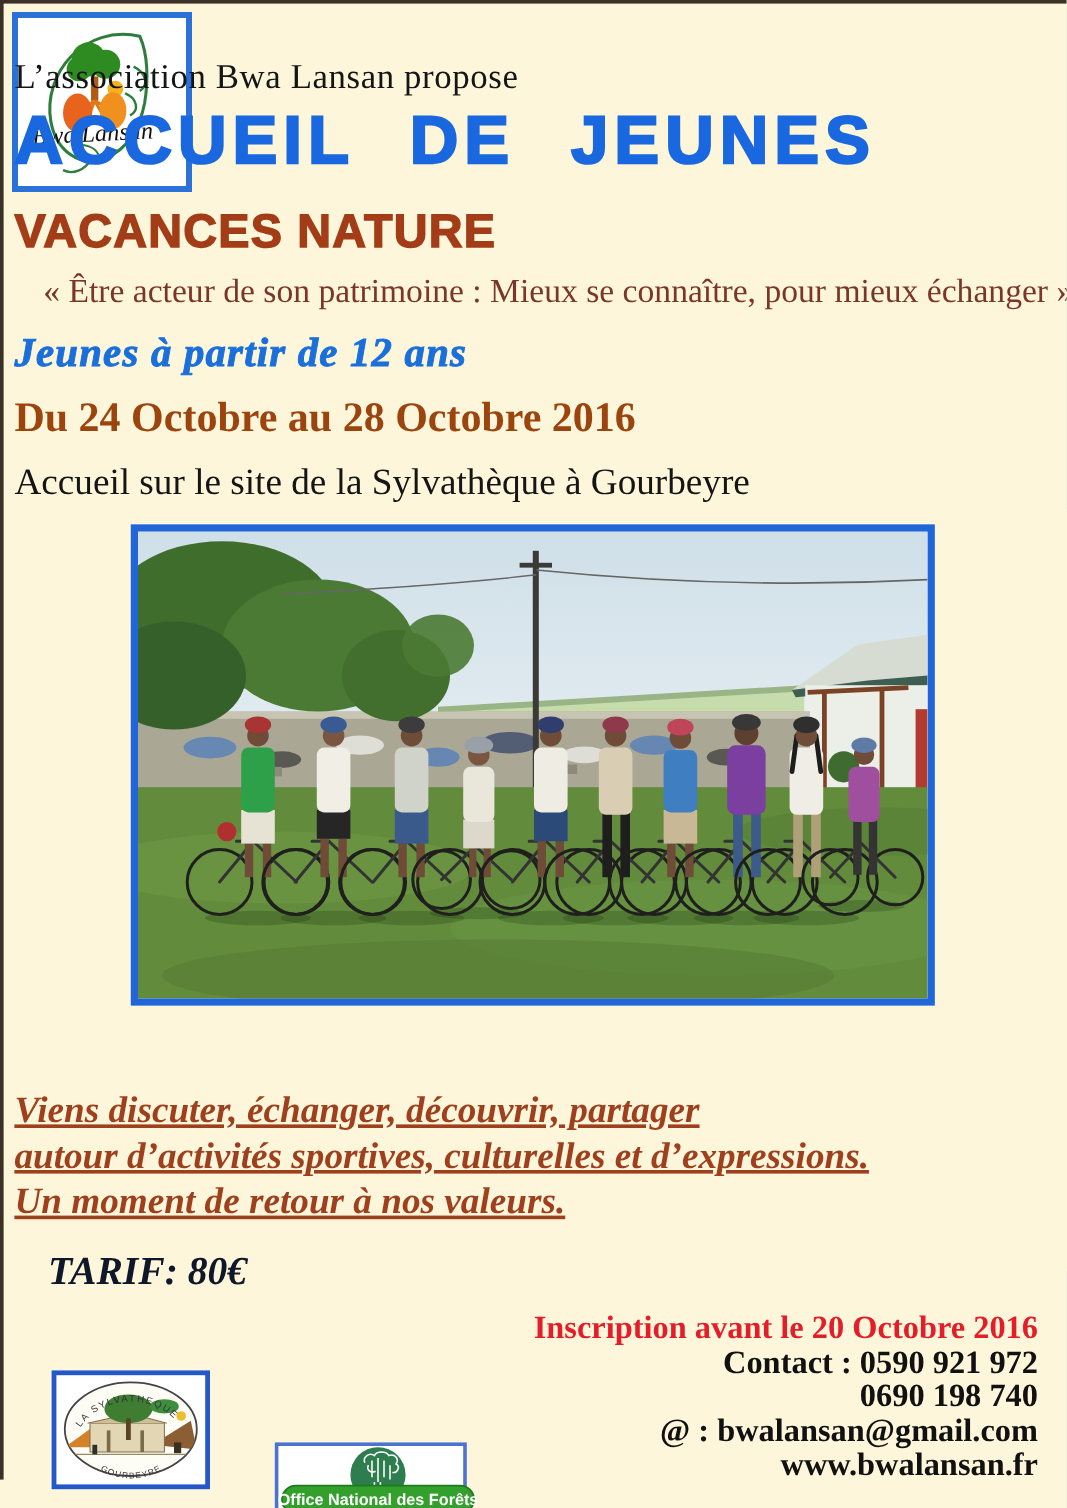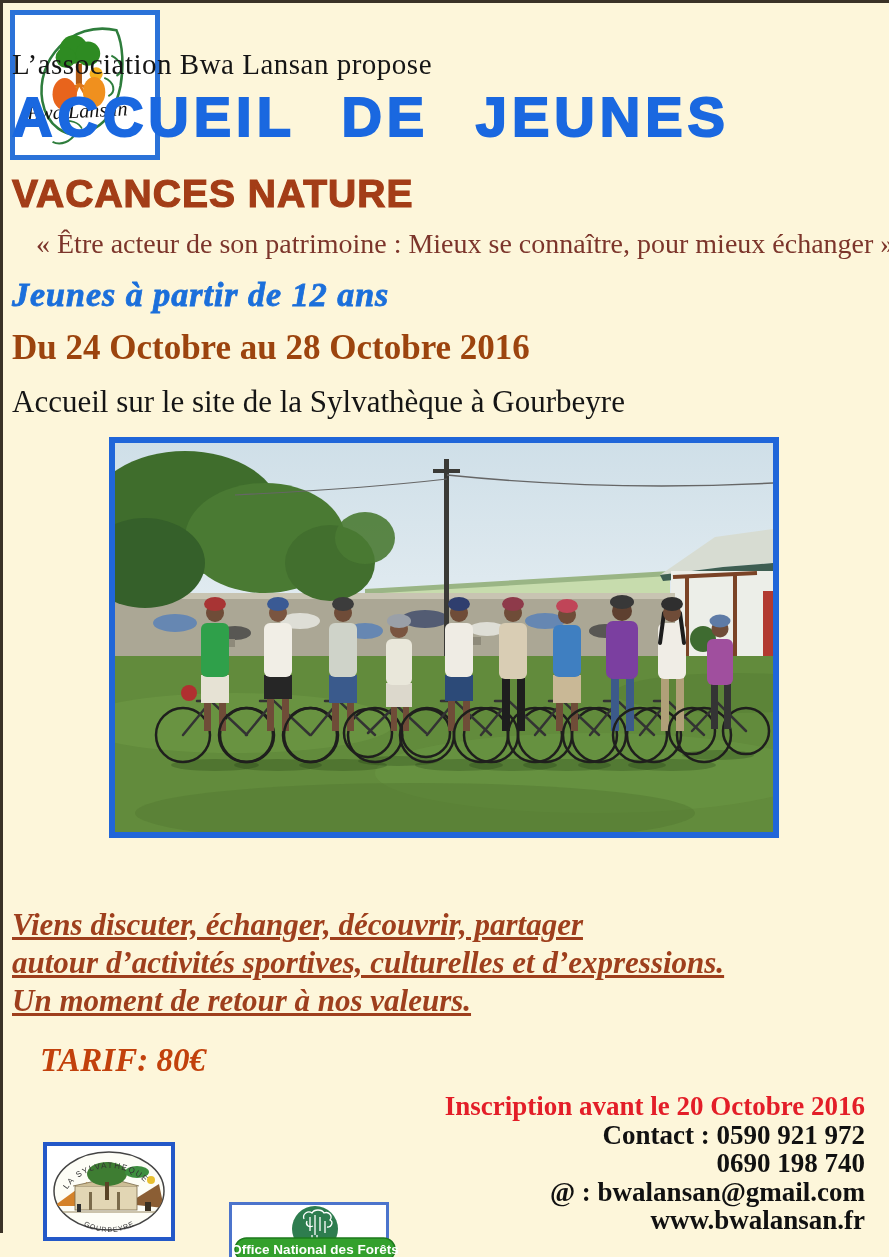--- a/index.html
+++ b/index.html
@@ -35,21 +35,21 @@
 
   .photo{
     position:absolute;left:109px;top:437px;width:670px;height:401px;
     border:6px solid #2066D9;box-sizing:border-box;background:#cfe0e8;
   }
   .photo svg{display:block;}
 
   .pitch{top:906px;font-size:31px;font-weight:bold;font-style:italic;
     color:#9E3F1D;line-height:38px;text-decoration:underline;}
   .tarif{position:absolute;left:40px;top:1042px;font-size:33px;
-    font-weight:bold;font-style:italic;color:#c2410c;}
+    font-weight:bold;font-style:italic;color:#0f172a;}
 
   .contact{
     position:absolute;right:24px;top:1092px;text-align:right;
     font-weight:bold;font-size:27px;color:#111;line-height:28.5px;
   }
   .contact .deadline{color:#E31E28;}
 
   .logo-box{position:absolute;background:#fff;box-sizing:border-box;}
   .logo-bwa{left:10px;top:10px;width:150px;height:150px;border:5px solid #2B72D8;}
   .logo-sylva{left:43px;top:1142px;width:132px;height:99px;border:4px solid #2358C8;}

